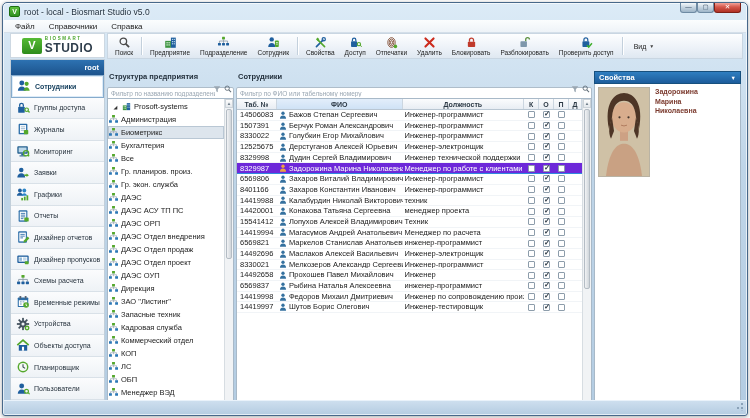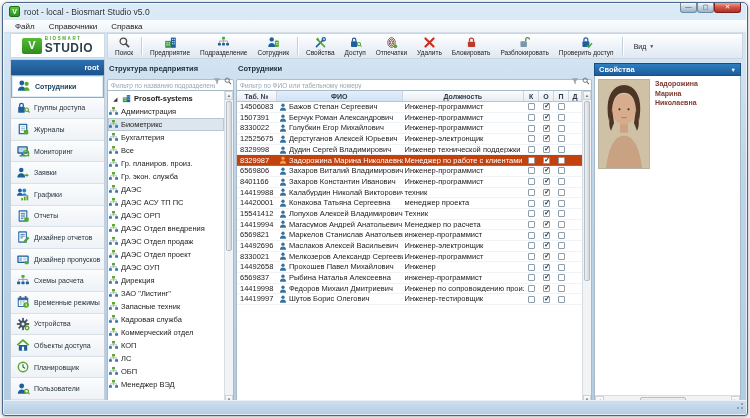--- a/index.html
+++ b/index.html
@@ -36,50 +36,50 @@
 
 
 .sidebar{position:absolute;left:7px;top:56px;width:95px;height:342px;display:flex;flex-direction:column;background:#e9eff4;border:1px solid #c2cfda}
 .rootbar{height:15px;background:linear-gradient(#2d72b2,#1c538c);color:#fff;font-size:7.5px;font-weight:bold;display:flex;align-items:center;justify-content:flex-end;padding:0 5px}
 .side-item{flex:1;display:flex;align-items:center;gap:4px;padding-left:5px;background:linear-gradient(#fbfcfd,#eef2f6);border-bottom:1px solid #d9e1e8;overflow:hidden}
 .side-item .ic{width:14px;height:14px}
 .side-lbl{font-size:7px;color:#26323d;white-space:nowrap;line-height:1}
 .side-item.sel{background:#fff;border:1px solid #86abcc;box-shadow:inset 0 0 0 1px #dcebf8}
 .side-item.sel .side-lbl{font-weight:bold;color:#17415f}
 
-.panel{position:absolute;top:60px;height:342px;display:flex;flex-direction:column}
+.panel{position:absolute;top:68px;height:342px;display:flex;flex-direction:column}
 .p-tree{left:104px;width:127px}
 .p-emp{left:233px;width:356px}
 .p-props{left:591px;width:147px}
 .ptitle{height:11px;font-size:7.5px;font-weight:bold;color:#23303c;line-height:11px;padding-left:2px;white-space:nowrap}
 .pfilter{height:15px;position:relative;margin-bottom:1px}
 .pfilter input{width:100%;height:14px;border:1px solid #aebdca;border-radius:2px;font-size:6.5px;padding:0 18px 0 3px;color:#333;background:#fff;outline:none;font-family:"Liberation Sans",sans-serif}
 .pfilter input::placeholder{color:#9aa7b3}
 .fico{position:absolute;top:3px;width:8px;height:8px}
 .fico.funnel{right:13px}
 .fico.mag{right:2px}
 .plist{flex:1;background:#fff;border:1px solid #a8b9c8;position:relative;overflow:hidden}
 
 
 .tree-row{height:13px;display:flex;align-items:center;gap:3px;font-size:7.5px;color:#222;white-space:nowrap;border:1px solid transparent}
-.tree-row.root{padding-left:3px;font-weight:bold}
+.tree-row.root{padding-left:3px;font-weight:normal}
 .tree-row .ic{width:9px;height:9px}
 .tw{width:7px;font-size:5px;color:#333;text-align:center;flex:0 0 auto}
 .tree-row.sel{background:#dde5ed;border-color:#b9c7d4}
 
 
 .thead{display:flex;height:11px;background:linear-gradient(#fbfcfd,#e8edf3);border-bottom:1px solid #b9c6d2}
 .th{font-size:7px;font-weight:bold;color:#2b3844;display:flex;align-items:center;justify-content:center;border-right:1px solid #ccd6e0;overflow:hidden;white-space:nowrap}
 .th.sorted{background:linear-gradient(#e3eefa,#cfe2f5)}
 .tbody{position:relative}
 .trow{display:flex;height:10.7px;align-items:center;border-bottom:1px solid #f1f4f7;white-space:nowrap}
 .td{font-size:7.5px;color:#222;overflow:hidden;display:flex;align-items:center;line-height:1;padding-left:2px}
 .td.cnum{padding-left:3px}
 .td .ic{width:8px;height:8px;margin-right:2px;color:#35719f}
-.trow.sel{background:#c2410c;border-bottom-color:#2f89dd}
+.trow.sel{background:#6d28d9;border-bottom-color:#2f89dd}
 .trow.sel .td{color:#fff}
 .trow.sel .td .ic{color:#efa23e}
 .cbcell{justify-content:center;padding-left:0}
 .cb{width:7px;height:7px;border:1px solid #8d9dab;background:#fff;border-radius:1px;position:relative}
 .cb.on:after{content:"✓";position:absolute;left:0px;top:-2px;font-size:7.5px;color:#2d3a45;font-weight:bold}
 
 
 .vscroll{position:absolute;top:0;right:0;bottom:0;width:9px;background:#f1f3f5;border-left:1px solid #d7dde2}
 .sarr{height:9px;display:flex;align-items:center;justify-content:center;font-size:4.5px;color:#6f7d89;background:linear-gradient(#fdfdfd,#e4e8ec);border:1px solid #ccd3d9}
 .sarr.down{position:absolute;bottom:0;left:0;right:0}

